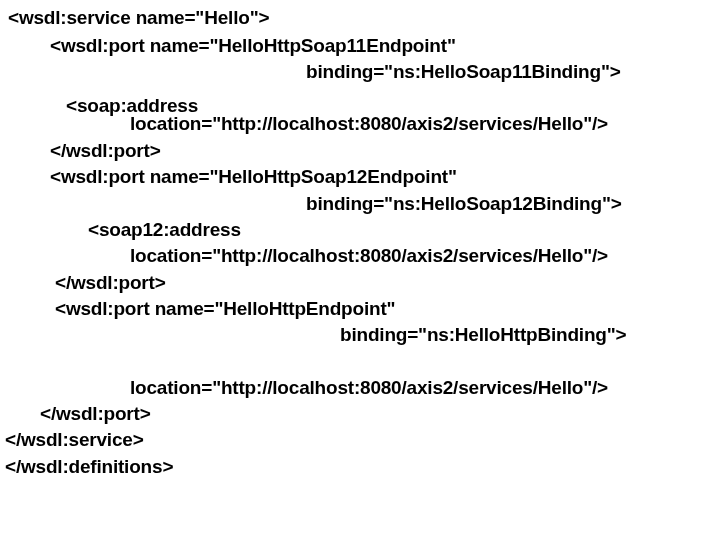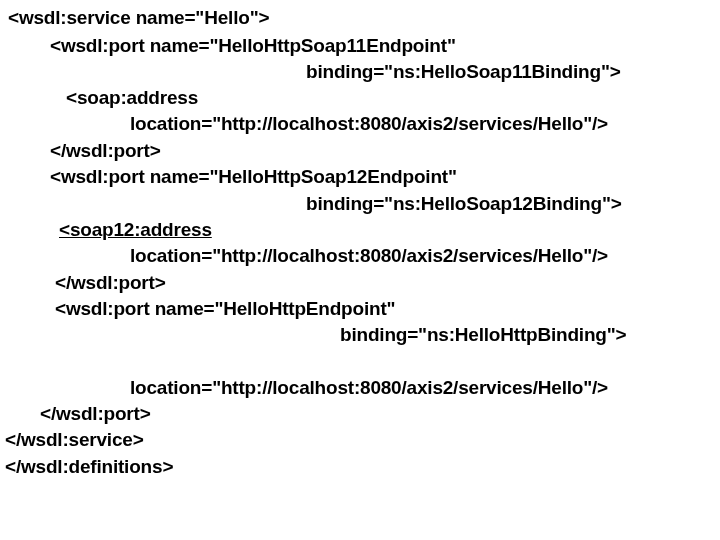--- a/index.html
+++ b/index.html
@@ -32,26 +32,26 @@
     font-size: 19px;
     line-height: 22px;
     color: #000000;
     letter-spacing: -0.2px;
     -webkit-font-smoothing: none;
   }
   
   .ln1  { left: 8px;   top: 7px;   }
   .ln2  { left: 50px;  top: 35px;  }
   .ln3  { left: 306px; top: 61px;  }
-  .ln4  { left: 66px;  top: 87px;  }
+  .ln4  { left: 66px;  top: 95px;  }
   .ln5  { left: 130px; top: 113px; }
   .ln6  { left: 50px;  top: 140px; }
   .ln7  { left: 50px;  top: 166px; }
   .ln8  { left: 306px; top: 193px; }
-  .ln9  { left: 59px;  top: 219px; text-decoration: underline; }
+  .ln9  { left: 88px;  top: 219px; }
   .ln10 { left: 130px; top: 245px; }
   .ln11 { left: 55px;  top: 272px; }
   .ln12 { left: 55px;  top: 298px; }
   .ln13 { left: 340px; top: 324px; }
   .ln14 { left: 70px;  top: 350px; }
   .ln15 { left: 130px; top: 377px; }
   .ln16 { left: 40px;  top: 403px; }
   .ln17 { left: 5px;   top: 429px; }
   .ln18 { left: 5px;   top: 456px; }
 </style>

